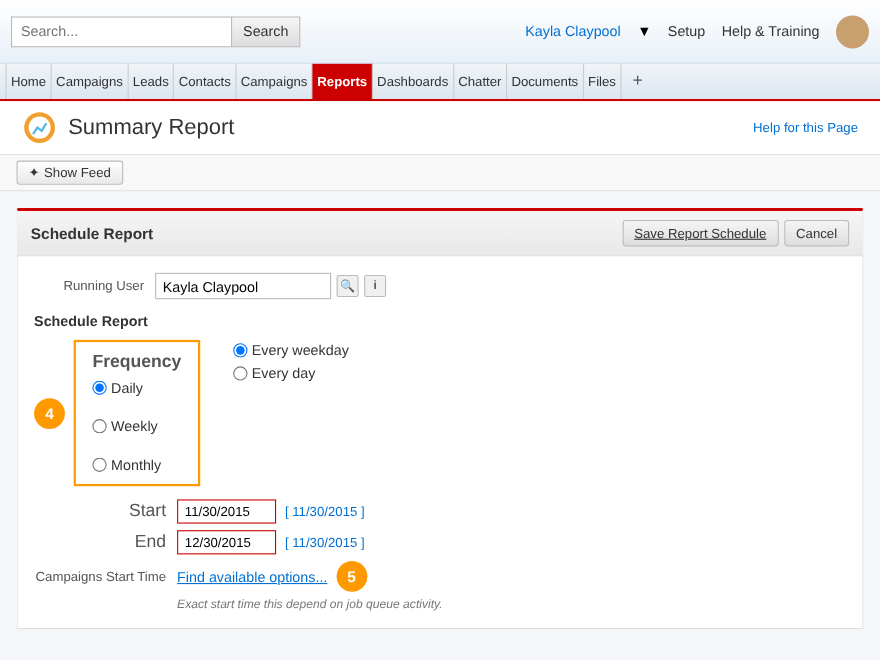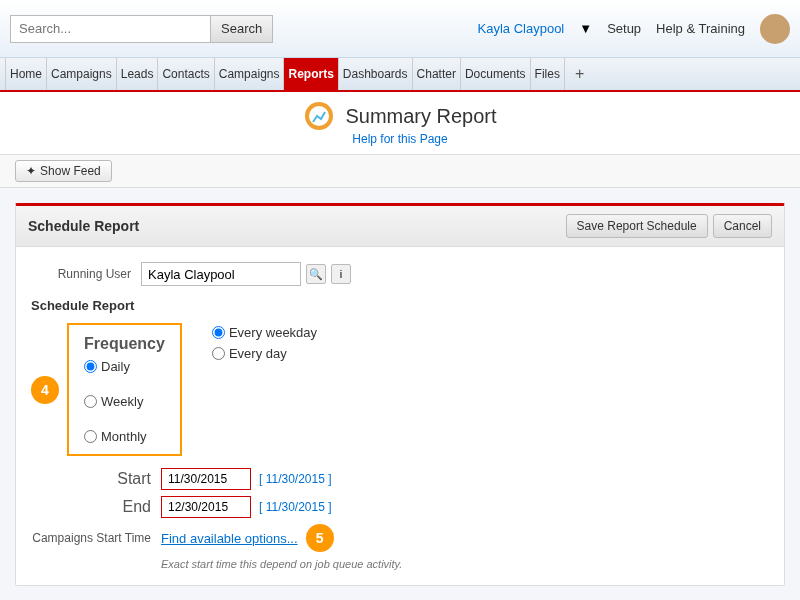--- a/index.html
+++ b/index.html
@@ -134,21 +134,20 @@
     }
 
     
     .subheader {
       background: white;
       padding: 8px 20px;
       display: flex;
       align-items: center;
       justify-content: space-between;
       border-bottom: 1px solid #e0e0e0;
-      flex-direction: column;
     }
     .page-title-area {
       display: flex;
       align-items: center;
       gap: 10px;
     }
     .report-icon {
       width: 32px;
       height: 32px;
     }
@@ -215,20 +214,21 @@
       gap: 5px;
     }
     .btn-save {
       background: linear-gradient(to bottom, #f5f5f5, #ddd);
       border: 1px solid #bbb;
       border-radius: 3px;
       padding: 4px 10px;
       cursor: pointer;
       font-size: 12px;
       color: #333;
+      text-decoration: underline;
     }
     .btn-cancel {
       background: linear-gradient(to bottom, #f5f5f5, #ddd);
       border: 1px solid #bbb;
       border-radius: 3px;
       padding: 4px 10px;
       cursor: pointer;
       font-size: 12px;
       color: #333;
     }

